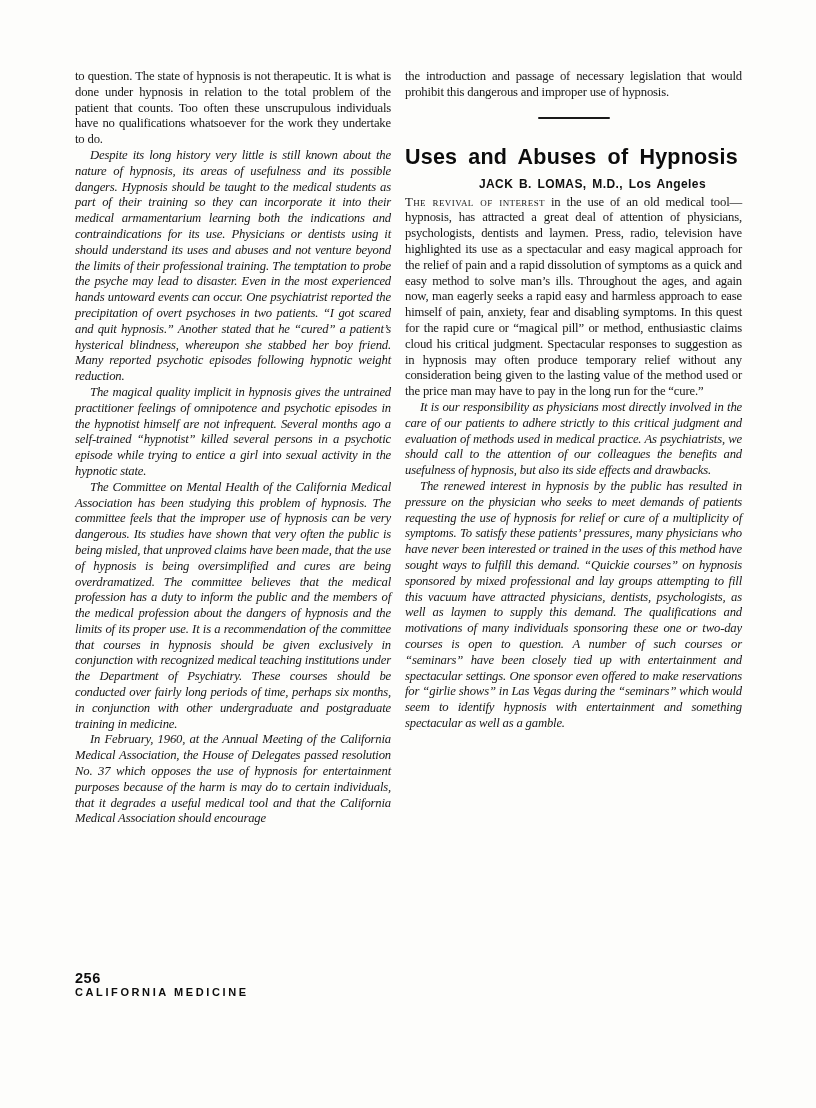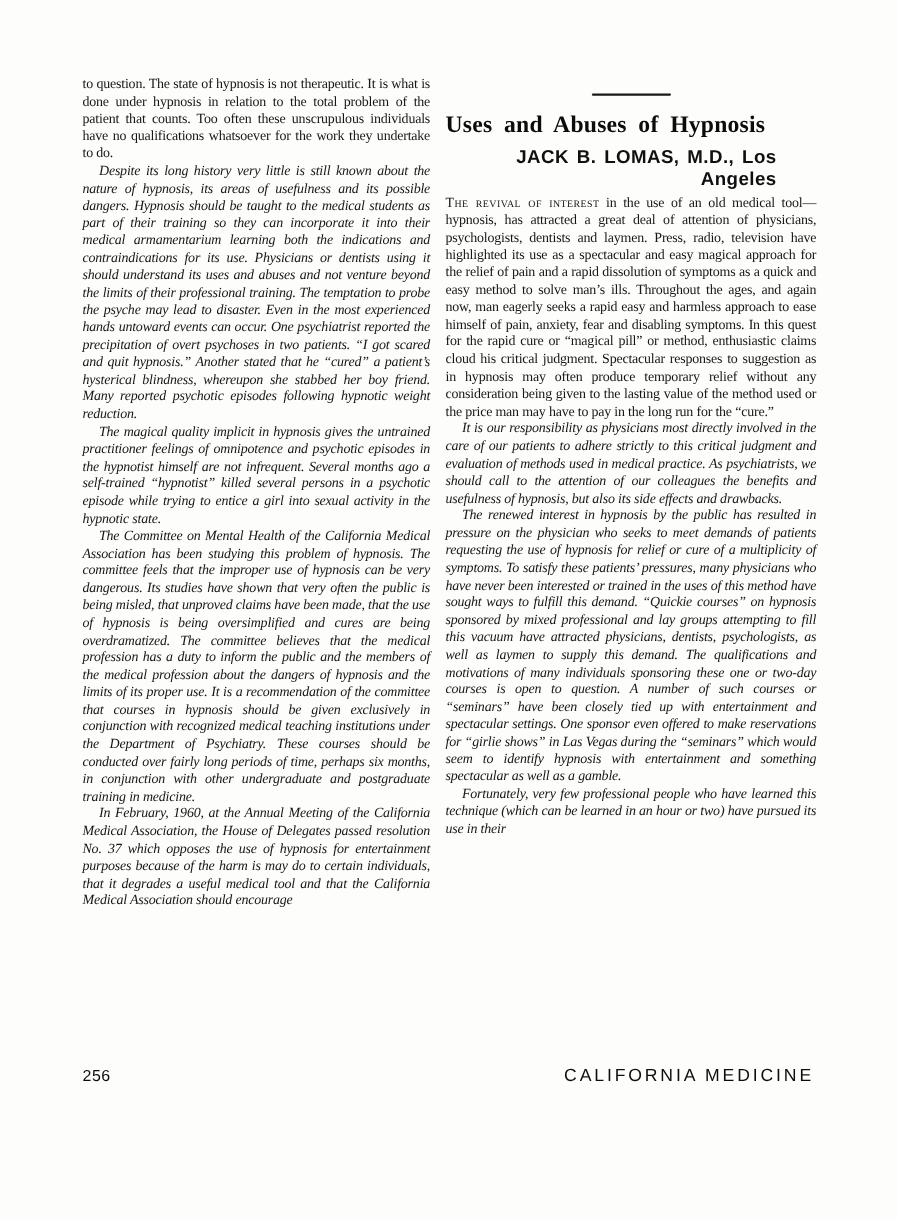--- a/index.html
+++ b/index.html
@@ -31,88 +31,89 @@
     color: #161616;
   }
   p.indent { text-indent: 15px; font-style: italic; }
   .divider {
     width: 72px; height: 2px;
     background: #191919;
     border-radius: 1px;
     margin: 16px auto 0 auto;
   }
   .article-title {
-    margin-top: 14px;
-    font-family: Liberation Serif, serif;
+    margin-top: 26px;
+    font-family: Liberation Sans, sans-serif;
     font-weight: 700;
     font-size: 21.5px;
     letter-spacing: 0.2px;
     word-spacing: 5px;
     color: #0c0c0c;
   }
   .article-byline {
     margin: 7px 36px 0 0;
     text-align: right;
     font-family: "Liberation Sans", sans-serif;
     font-weight: 700;
-    font-size: 17px;
+    font-size: 12px;
     letter-spacing: 0.4px;
     word-spacing: 2px;
     color: #101010;
   }
   .opening { margin-top: 4px; }
   .smallcaps {
     font-variant: small-caps;
     letter-spacing: 0.4px;
   }
   .footer {
     position: absolute;
     top: 970px; left: 75px;
     width: 665px;
     display: flex;
     justify-content: space-between;
     align-items: baseline;
     font-family: "Liberation Sans", sans-serif;
-    font-weight: 400;
+    font-weight: 700;
     color: #0d0d0d;
+    flex-direction: column;
   }
   .page-number { font-size: 14.5px; letter-spacing: 0.5px; }
-  .journal-name { font-size: 16px; letter-spacing: 2.6px; }
+  .journal-name { font-size: 11px; letter-spacing: 2.6px; }
 </style>
 </head>
 <body>
 
 <div class="page">
 
   <main class="columns">
 
     <section class="col-left">
       <p class="body">to question. The state of hypnosis is not therapeutic. It is what is done under hypnosis in relation to the total problem of the patient that counts. Too often these unscrupulous individuals have no qualifications whatsoever for the work they undertake to do.</p>
       <p class="body indent">Despite its long history very little is still known about the nature of hypnosis, its areas of usefulness and its possible dangers. Hypnosis should be taught to the medical students as part of their training so they can incorporate it into their medical armamentarium learning both the indications and contraindications for its use. Physicians or dentists using it should understand its uses and abuses and not venture beyond the limits of their professional training. The temptation to probe the psyche may lead to disaster. Even in the most experienced hands untoward events can occur. One psychiatrist reported the precipitation of overt psychoses in two patients. “I got scared and quit hypnosis.” Another stated that he “cured” a patient’s hysterical blindness, whereupon she stabbed her boy friend. Many reported psychotic episodes following hypnotic weight reduction.</p>
       <p class="body indent">The magical quality implicit in hypnosis gives the untrained practitioner feelings of omnipotence and psychotic episodes in the hypnotist himself are not infrequent. Several months ago a self-trained “hypnotist” killed several persons in a psychotic episode while trying to entice a girl into sexual activity in the hypnotic state.</p>
       <p class="body indent">The Committee on Mental Health of the California Medical Association has been studying this problem of hypnosis. The committee feels that the improper use of hypnosis can be very dangerous. Its studies have shown that very often the public is being misled, that unproved claims have been made, that the use of hypnosis is being oversimplified and cures are being overdramatized. The committee believes that the medical profession has a duty to inform the public and the members of the medical profession about the dangers of hypnosis and the limits of its proper use. It is a recommendation of the committee that courses in hypnosis should be given exclusively in conjunction with recognized medical teaching institutions under the Department of Psychiatry. These courses should be conducted over fairly long periods of time, perhaps six months, in conjunction with other undergraduate and postgraduate training in medicine.</p>
       <p class="body indent">In February, 1960, at the Annual Meeting of the California Medical Association, the House of Delegates passed resolution No. 37 which opposes the use of hypnosis for entertainment purposes because of the harm is may do to certain individuals, that it degrades a useful medical tool and that the California Medical Association should encourage</p>
     </section>
 
     <section class="col-right">
+      <p class="body">the introduction and passage of necessary legislation that would prohibit this dangerous and improper use of hypnosis.</p>
 
       <div class="divider"></div>
 
       <h1 class="article-title">Uses and Abuses of Hypnosis</h1>
 
       <div class="article-byline">JACK B. LOMAS, M.D., Los Angeles</div>
 
       <p class="body opening">
         <span class="smallcaps">The revival of interest</span>
         <span>in the use of an old medical tool—hypnosis, has attracted a great deal of attention of physicians, psychologists, dentists and laymen. Press, radio, television have highlighted its use as a spectacular and easy magical approach for the relief of pain and a rapid dissolution of symptoms as a quick and easy method to solve man’s ills. Throughout the ages, and again now, man eagerly seeks a rapid easy and harmless approach to ease himself of pain, anxiety, fear and disabling symptoms. In this quest for the rapid cure or “magical pill” or method, enthusiastic claims cloud his critical judgment. Spectacular responses to suggestion as in hypnosis may often produce temporary relief without any consideration being given to the lasting value of the method used or the price man may have to pay in the long run for the “cure.”</span>
       </p>
 
       <p class="body indent">It is our responsibility as physicians most directly involved in the care of our patients to adhere strictly to this critical judgment and evaluation of methods used in medical practice. As psychiatrists, we should call to the attention of our colleagues the benefits and usefulness of hypnosis, but also its side effects and drawbacks.</p>
       <p class="body indent">The renewed interest in hypnosis by the public has resulted in pressure on the physician who seeks to meet demands of patients requesting the use of hypnosis for relief or cure of a multiplicity of symptoms. To satisfy these patients’ pressures, many physicians who have never been interested or trained in the uses of this method have sought ways to fulfill this demand. “Quickie courses” on hypnosis sponsored by mixed professional and lay groups attempting to fill this vacuum have attracted physicians, dentists, psychologists, as well as laymen to supply this demand. The qualifications and motivations of many individuals sponsoring these one or two-day courses is open to question. A number of such courses or “seminars” have been closely tied up with entertainment and spectacular settings. One sponsor even offered to make reservations for “girlie shows” in Las Vegas during the “seminars” which would seem to identify hypnosis with entertainment and something spectacular as well as a gamble.</p>
-      <p class="body indent">Fortunately, very few professional people who have learned this technique (which can be learned in an hour or two) have pursued its use in their</p>
     </section>
 
   </main>
 
   <footer class="footer">
     <span class="page-number">256</span>
     <span class="journal-name">CALIFORNIA MEDICINE</span>
   </footer>
 
 </div>

